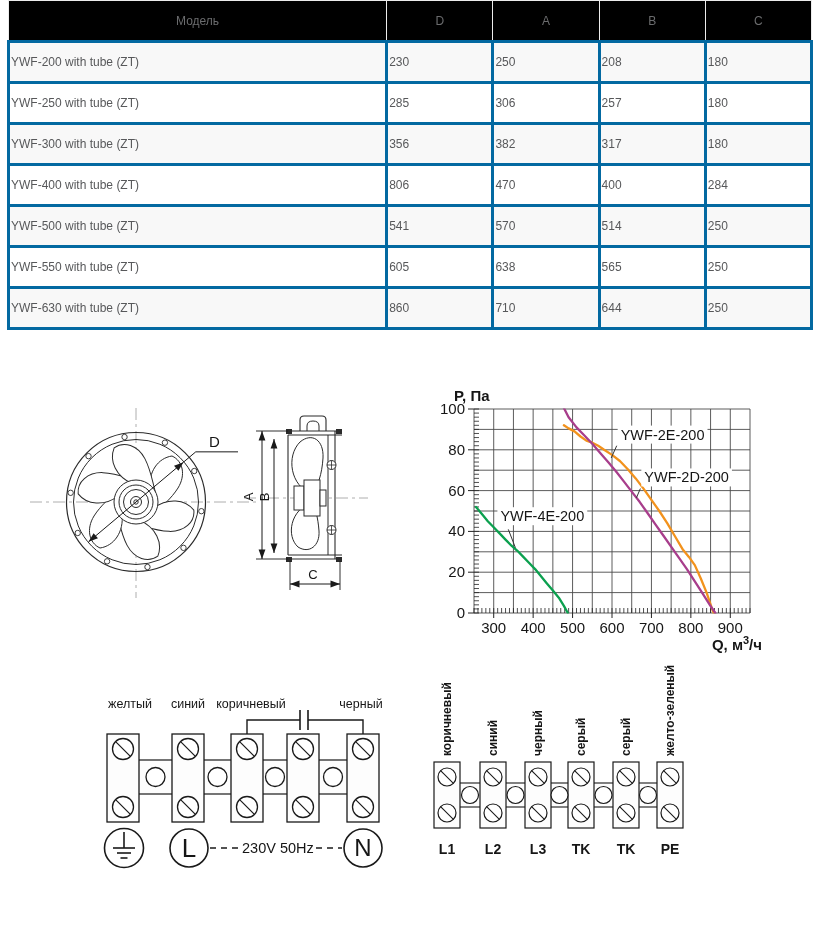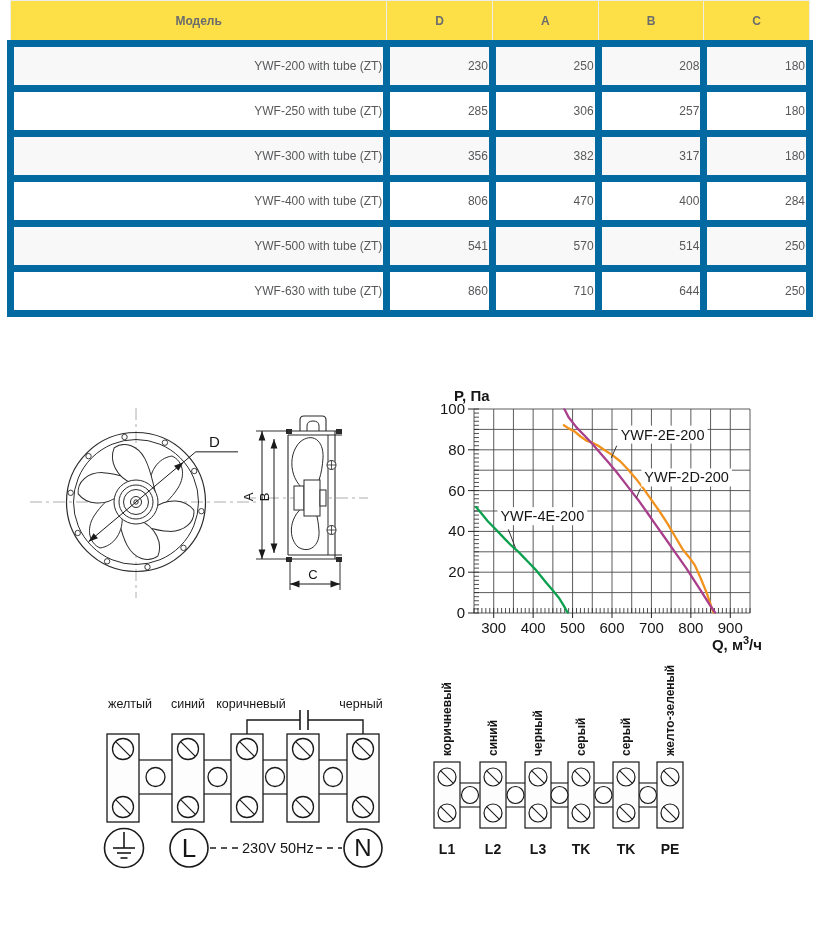--- a/index.html
+++ b/index.html
@@ -1,22 +1,22 @@
 <!DOCTYPE html>
 <html><head>
 <meta charset="utf-8">
 <style>
   html,body{margin:0;padding:0;background:#fff;}
   .page{position:relative;width:820px;height:925px;background:#fff;overflow:hidden;
         font-family:"Liberation Sans",sans-serif;}
   table.dims{position:absolute;left:7px;top:0;width:806px;border-collapse:collapse;
              font-size:12px;color:#57585a;}
-  table.dims th{font-weight:bold;color:#6b6c6e;height:37px;border:1px solid #ececec;
-                background:#fde047;text-align:center;}
-  table.dims td{height:36px;border:7px solid #0369a1;text-align:right;}
+  table.dims th{font-weight:normal;color:#6b6c6e;height:37px;border:1px solid #ececec;
+                background:#000000;text-align:center;}
+  table.dims td{height:36px;border:3px solid #0369a1;text-align:left;}
   table.dims tbody tr:nth-child(odd) td{background:#f8f8f8;}
   table.dims td.model{width:47%;}
   table.dims th.num, table.dims td.num{width:13.2%;}
   svg{position:absolute;overflow:visible;}
   svg text{font-family:"Liberation Sans",sans-serif;}
 </style>
 </head>
 <body>
 
 <div class="page">
@@ -57,20 +57,27 @@
           <td class="num">806</td>
           <td class="num">470</td>
           <td class="num">400</td>
           <td class="num">284</td>
         </tr>
         <tr>
           <td class="model">YWF-500 with tube (ZT)</td>
           <td class="num">541</td>
           <td class="num">570</td>
           <td class="num">514</td>
+          <td class="num">250</td>
+        </tr>
+        <tr>
+          <td class="model">YWF-550 with tube (ZT)</td>
+          <td class="num">605</td>
+          <td class="num">638</td>
+          <td class="num">565</td>
           <td class="num">250</td>
         </tr>
         <tr>
           <td class="model">YWF-630 with tube (ZT)</td>
           <td class="num">860</td>
           <td class="num">710</td>
           <td class="num">644</td>
           <td class="num">250</td>
         </tr>
       </tbody>

